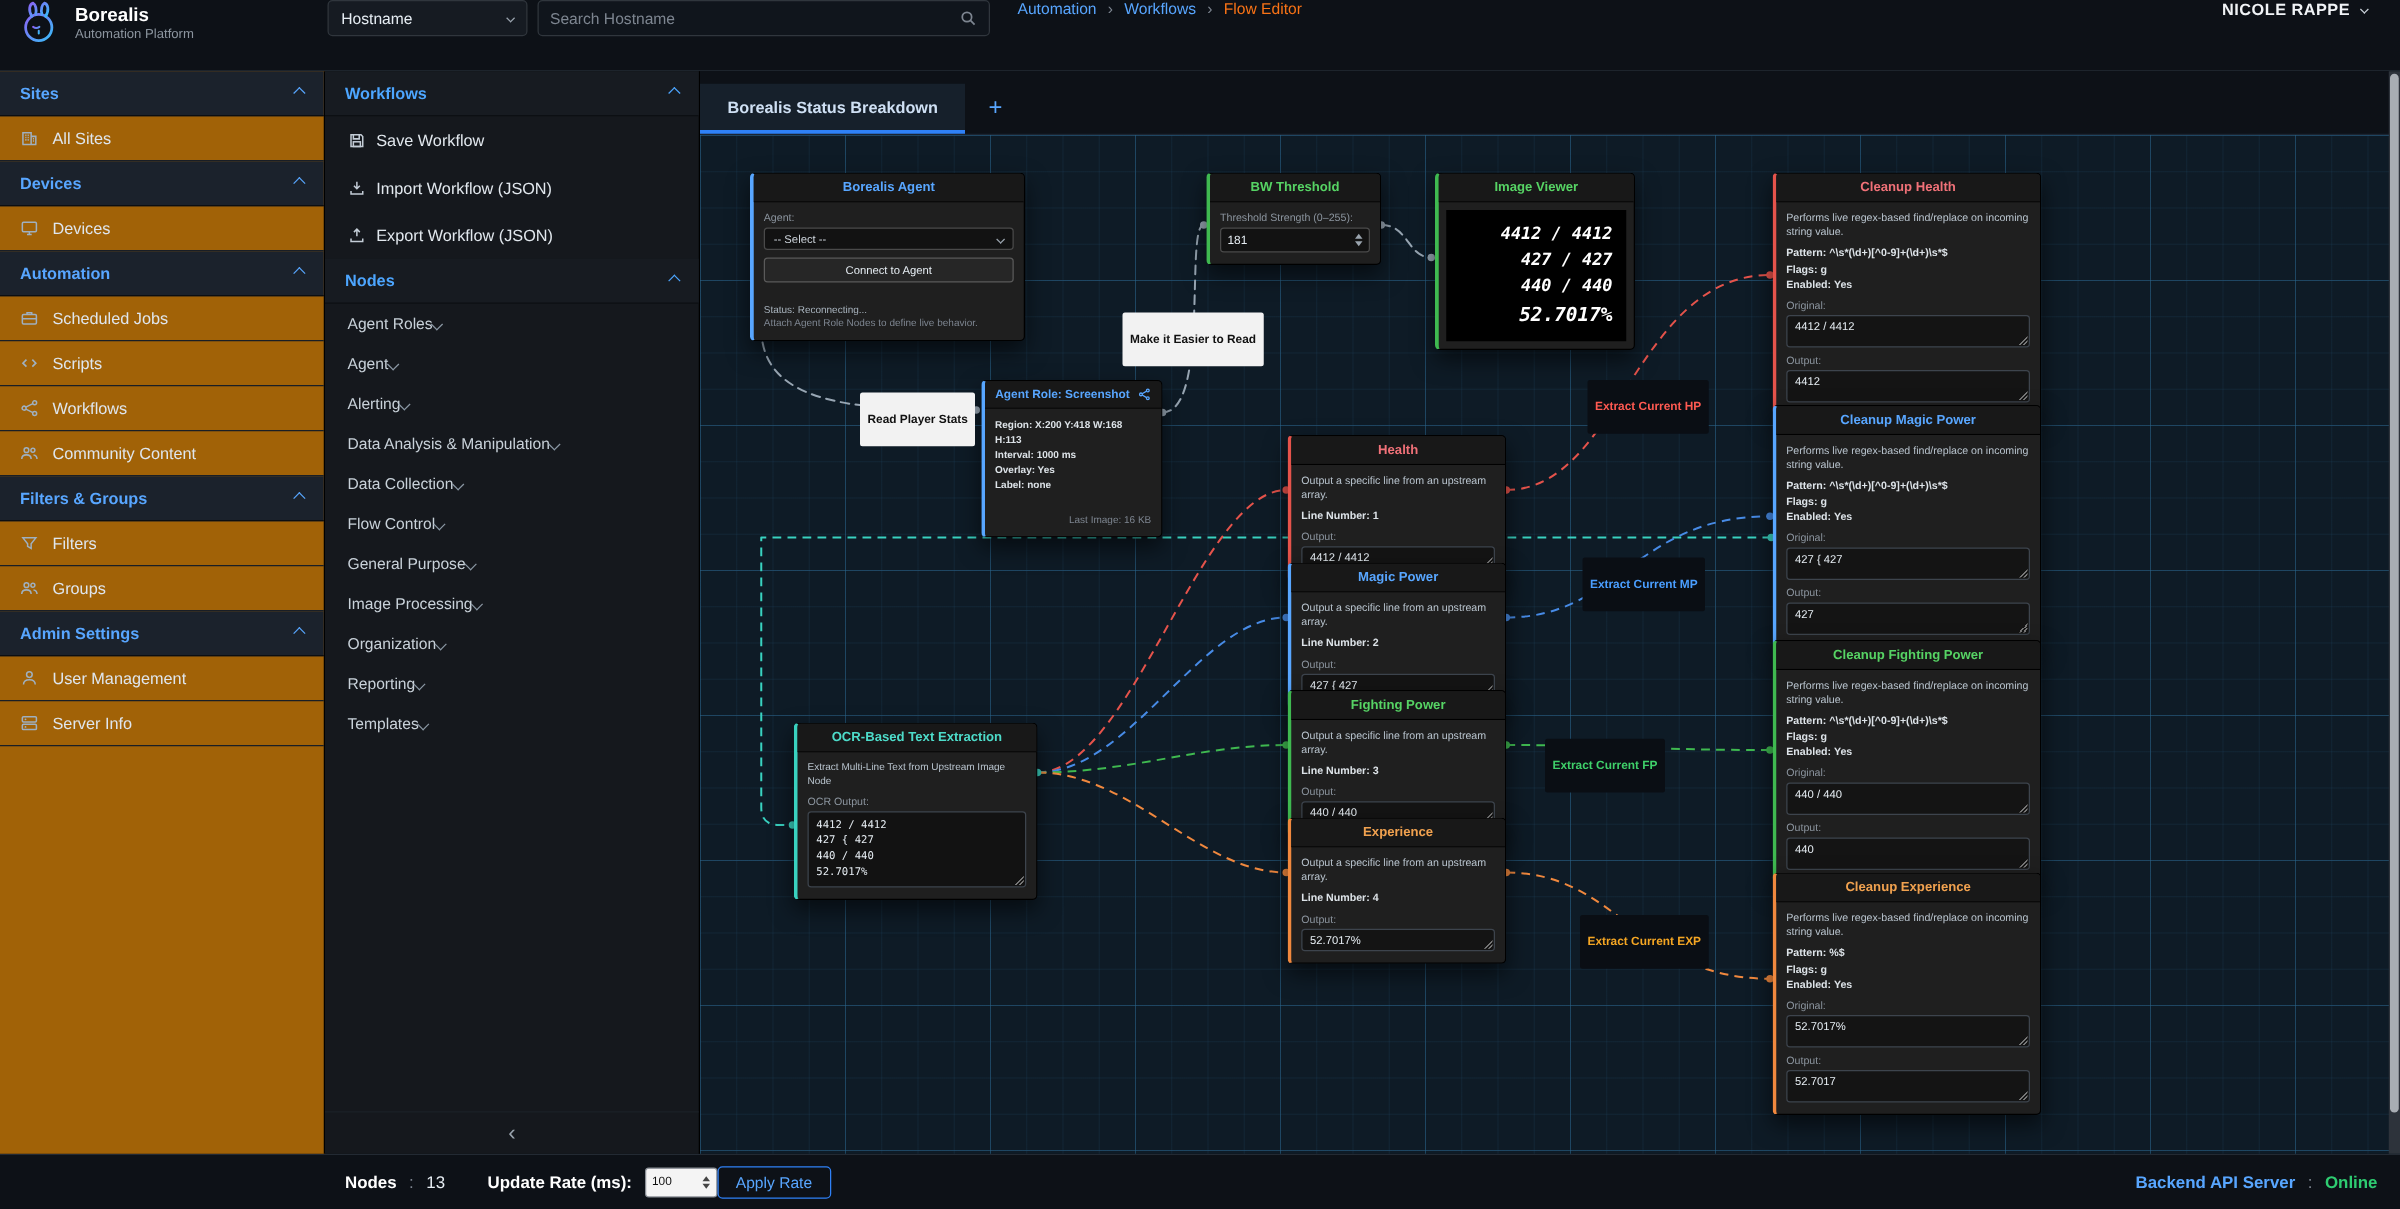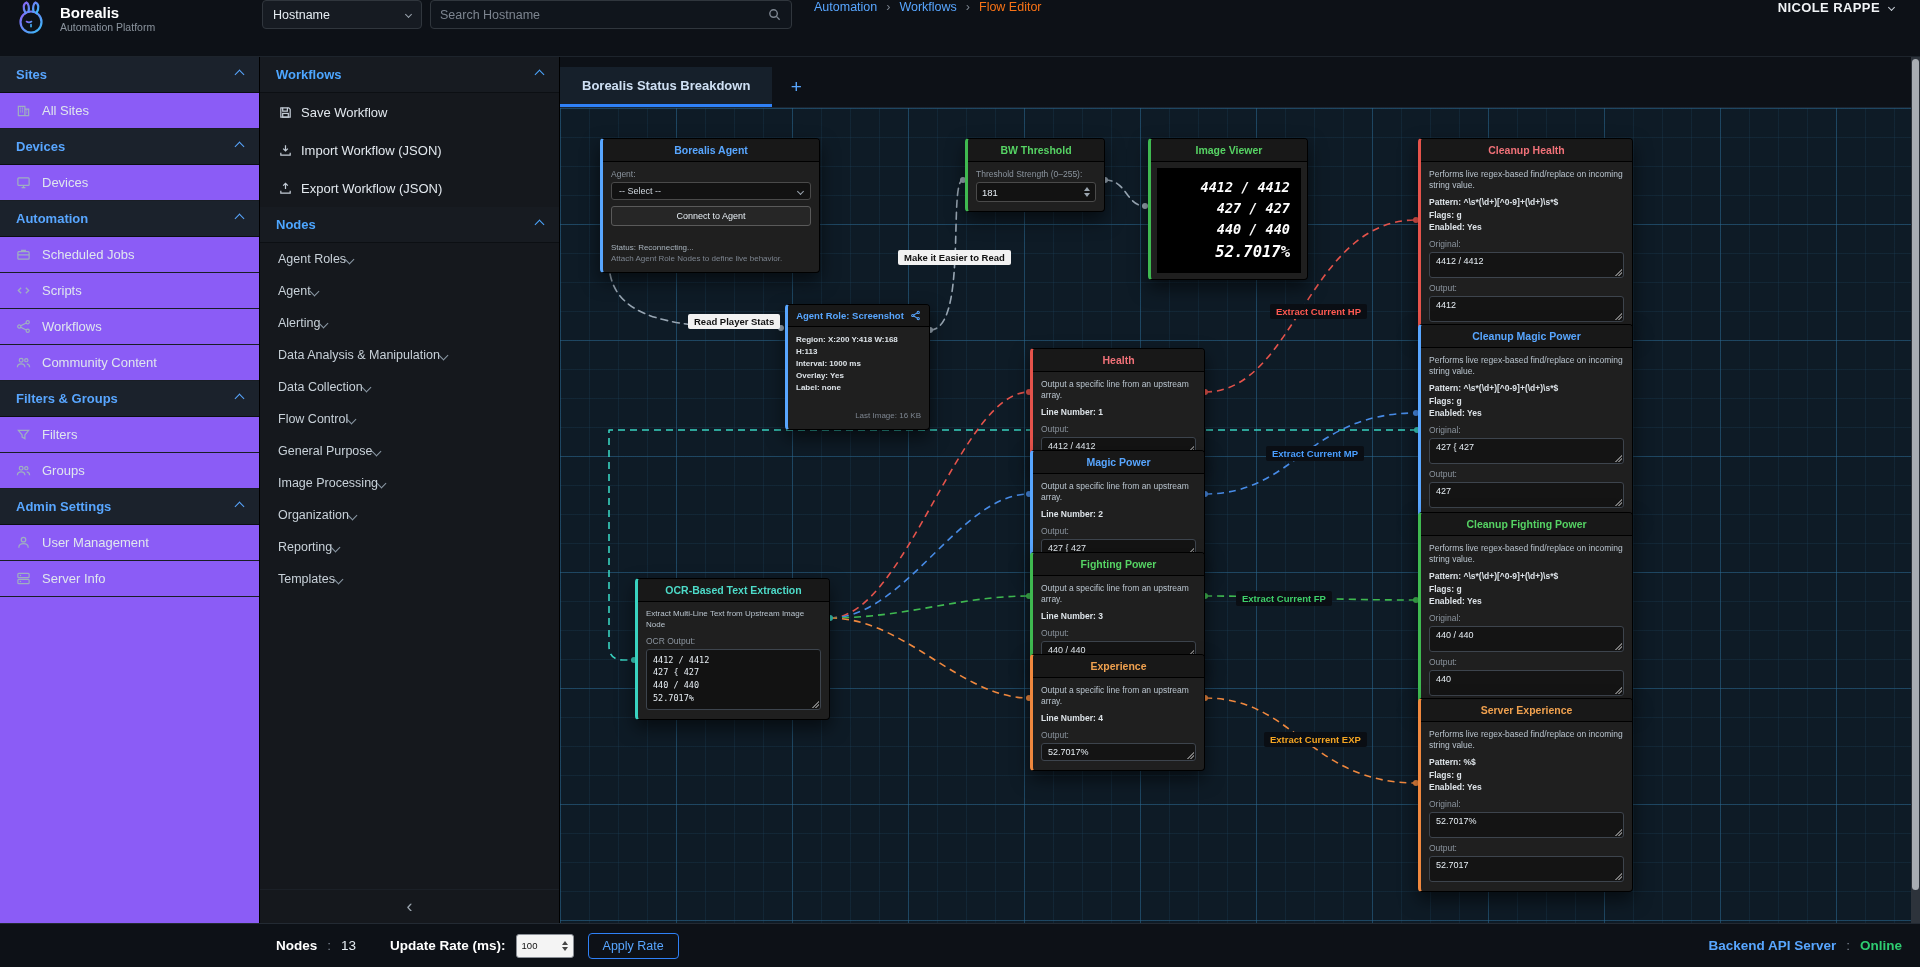--- a/index.html
+++ b/index.html
@@ -25,21 +25,21 @@
   
   .chev{display:inline-block;width:7px;height:7px;border-right:1.7px solid currentColor;border-bottom:1.7px solid currentColor}
   .chev.down{transform:rotate(45deg)}
   .chev.up{transform:rotate(-135deg)}
   .chev.sm{width:5px;height:5px;border-width:1.4px}
 
   
   .mid{flex:1;display:flex;min-height:0;position:relative}
 
   
-  .sidebar{width:260px;background:#8b5cf6;border-right:1px solid #000;flex:0 0 auto;display:flex;flex-direction:column}
+  .sidebar{width:260px;background:#a16207;border-right:1px solid #000;flex:0 0 auto;display:flex;flex-direction:column}
   .sb-sec{height:36px;background:#1b222c;display:flex;align-items:center;justify-content:space-between;padding:0 16px;color:#58a6ff;font-size:13px;font-weight:bold;border-bottom:1px solid #0b0e12;cursor:pointer}
   .sb-item{height:36px;display:flex;align-items:center;gap:11px;padding:0 16px;color:#dfe6ee;font-size:13px;border-bottom:1px solid #191e25;cursor:pointer}
   .sb-item .icn{color:#9fb0c0;display:flex;align-items:center}
 
   
   .panel{width:300px;background:#15181d;border-right:1px solid #000;flex:0 0 auto;display:flex;flex-direction:column}
   .pn-head{height:36px;display:flex;align-items:center;justify-content:space-between;padding:0 16px;color:#4da6ff;font-size:13px;font-weight:bold;background:#171b21;border-bottom:1px solid #0c0f13;cursor:pointer}
   .pn-item{height:38px;display:flex;align-items:center;gap:8px;padding:0 18px;color:#e2e8ee;font-size:13px;cursor:pointer}
   .pn-item .icn{color:#c3ccd6;display:flex;align-items:center}
   .pn-cat{height:32px;display:flex;align-items:center;padding:0 18px;color:#c8d1d9;font-size:12.5px;cursor:pointer}
@@ -87,38 +87,38 @@
   .spin{display:flex;flex-direction:column;gap:2px;align-items:center}
   .spin .u{width:0;height:0;border-left:3.5px solid transparent;border-right:3.5px solid transparent;border-bottom:4px solid #9aa4ae}
   .spin .d{width:0;height:0;border-left:3.5px solid transparent;border-right:3.5px solid transparent;border-top:4px solid #9aa4ae}
   .screen{background:#000;margin:6px;padding:9px 11px;text-align:right;font-family:"DejaVu Sans Mono",monospace;font-style:italic;font-weight:bold;color:#fff;font-size:13.5px;line-height:1.55}
   .screen span{display:block}
   .screen .l3{font-size:15.5px}
   .ta{position:relative;background:#121212;border:1px solid #3d444d;border-radius:3px;padding:4px 6px;font-family:"DejaVu Sans Mono",monospace;font-size:8.5px;line-height:1.5;white-space:pre-line;color:#e6edf3;min-height:56px}
   .ta::after{content:"";position:absolute;right:1px;bottom:1px;width:8px;height:8px;background:linear-gradient(135deg,transparent 55%,#777 55%,#777 65%,transparent 65%,transparent 75%,#777 75%,#777 85%,transparent 85%)}
 
   
-  .elabel{position:absolute;z-index:3;font-size:9.5px;font-weight:600;padding:2px 6px;border-radius:2px;white-space:nowrap;cursor:pointer}
+  .elabel{position:absolute;z-index:3;font-size:9.5px;font-weight:600;padding:16px 6px;border-radius:2px;white-space:nowrap;cursor:pointer}
   .elabel.light{background:#f2f2f2;color:#111}
   .elabel.dark{background:#0a0e14}
   .lbl-red{color:#ff5a52}.lbl-blue{color:#4a9eff}.lbl-green{color:#3fd06a}.lbl-orange{color:#f5a623}
 
   
   .vscroll{position:absolute;right:0;top:0;bottom:0;width:9px;background:#2d333b;z-index:5}
   .vscroll .thumb{position:absolute;left:1px;right:1px;top:2px;height:96%;border-radius:4px;background:#a8adb3}
 
   
   .statusbar{height:44px;background:#0d1117;border-top:1px solid #232a33;display:flex;align-items:center;padding-left:276px;padding-right:18px;flex:0 0 auto;font-size:13.5px}
   .sb-b{font-weight:bold;color:#fff}
   .sb-sep{color:#7d8590;margin:0 10px}
   .sb-gap{width:34px}
   .numbox.light{background:#f4f4f4;border:1px solid #8a8f96;color:#111;width:58px;margin-left:10px;min-height:24px}
   .numbox.light .spin .u{border-bottom-color:#444}
   .numbox.light .spin .d{border-top-color:#444}
-  .apply-btn{margin-left:14px;background:transparent;border:1px solid #2f81f7;color:#58a6ff;font-size:12.5px;padding:5px 14px;border-radius:4px;font-family:inherit;cursor:pointer}
+  .apply-btn{background:transparent;border:1px solid #2f81f7;color:#58a6ff;font-size:12.5px;padding:5px 14px;border-radius:4px;font-family:inherit;cursor:pointer}
   .sb-right{margin-left:auto;display:flex;align-items:center}
   .sb-backend{color:#58a6ff;font-weight:bold}
   .sb-online{color:#2ecc71;font-weight:bold}
 
   .icn svg{display:block}
 </style>
 </head>
 <body>
 
 <div class="app">
@@ -596,21 +596,21 @@
             <div class="kv">Enabled: Yes</div>
             <div class="field-label">Original:</div>
             <div class="valbox tall"><span>440 / 440</span></div>
             <div class="field-label">Output:</div>
             <div class="valbox tall"><span>440</span></div>
           </div>
         </div>
 
         <div class="node acc-orange" style="left:858px;top:590px;width:215px">
           <div class="hd">
-              <span>Server Experience</span>
+              <span>Cleanup Experience</span>
             </div>
           <div class="bd">
             <div class="desc">Performs live regex-based find/replace on incoming string value.</div>
             <div class="kv">Pattern: %$</div>
             <div class="kv">Flags: g</div>
             <div class="kv">Enabled: Yes</div>
             <div class="field-label">Original:</div>
             <div class="valbox tall"><span>52.7017%</span></div>
             <div class="field-label">Output:</div>
             <div class="valbox tall"><span>52.7017</span></div>

